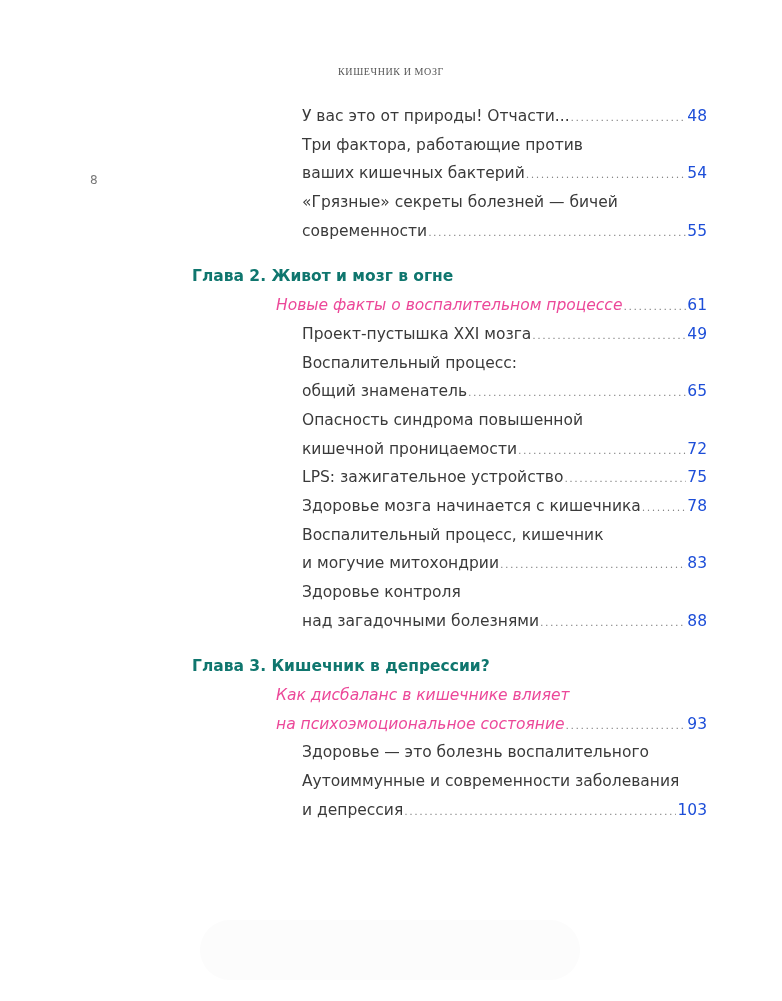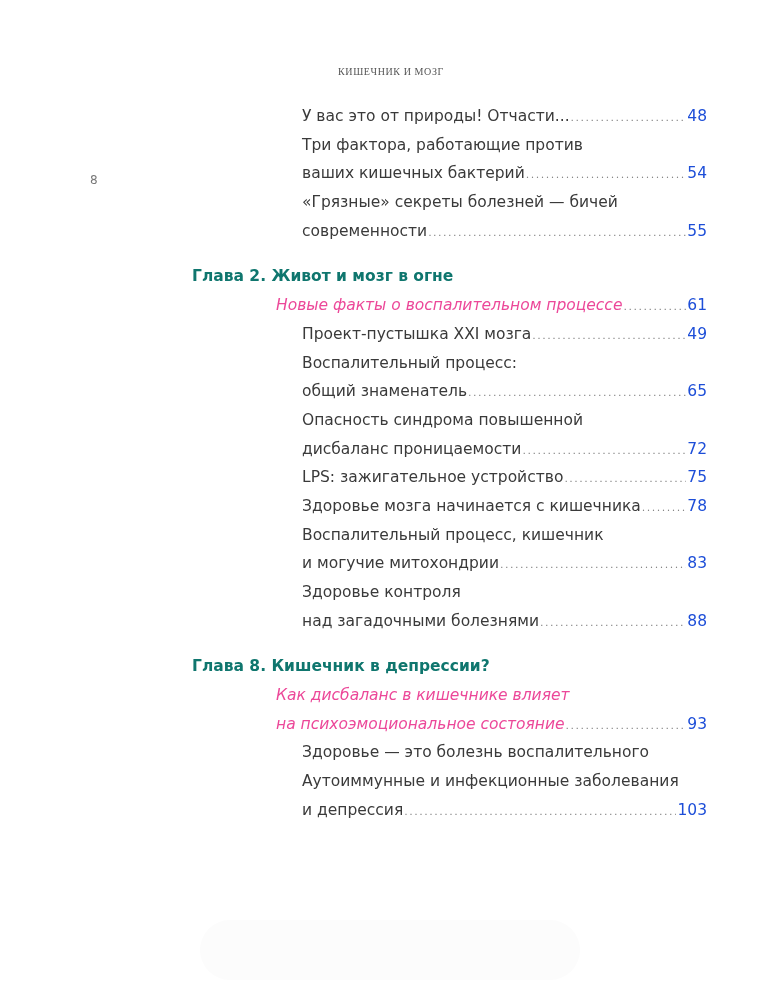--- a/index.html
+++ b/index.html
@@ -135,21 +135,21 @@
   <div class="row lvl-entry">
       <div class="leader">
         <span class="t">общий знаменатель</span>
         <span class="dots"></span>
         <span class="pg">65</span>
       </div>
     </div>
   <div class="row lvl-entry"><span class="t">Опасность синдрома повышенной</span></div>
   <div class="row lvl-entry">
       <div class="leader">
-        <span class="t">дисбаланс проницаемости</span>
+        <span class="t">кишечной проницаемости</span>
         <span class="dots"></span>
         <span class="pg">72</span>
       </div>
     </div>
   <div class="row lvl-entry">
       <div class="leader">
         <span class="t">LPS: зажигательное устройство</span>
         <span class="dots"></span>
         <span class="pg">75</span>
       </div>
@@ -173,32 +173,32 @@
   <div class="row lvl-entry">
       <div class="leader">
         <span class="t">над загадочными болезнями</span>
         <span class="dots"></span>
         <span class="pg">88</span>
       </div>
     </div>
 
   <div class="gap"></div>
 
-  <div class="row lvl-chapter"><span class="t">Глава 8. Кишечник в депрессии?</span></div>
+  <div class="row lvl-chapter"><span class="t">Глава 3. Кишечник в депрессии?</span></div>
   <div class="row lvl-sub"><span class="t">Как дисбаланс в кишечнике влияет</span></div>
   <div class="row lvl-sub">
       <div class="leader">
         <span class="t">на психоэмоциональное состояние</span>
         <span class="dots"></span>
         <span class="pg">93</span>
       </div>
     </div>
 
   <div class="row lvl-entry"><span class="t">Здоровье — это болезнь воспалительного</span></div>
-  <div class="row lvl-entry"><span class="t">Аутоиммунные и инфекционные заболевания</span></div>
+  <div class="row lvl-entry"><span class="t">Аутоиммунные и современности заболевания</span></div>
   <div class="row lvl-entry">
       <div class="leader">
         <span class="t">и депрессия</span>
         <span class="dots"></span>
         <span class="pg">103</span>
       </div>
     </div>
 
 </div>
 

